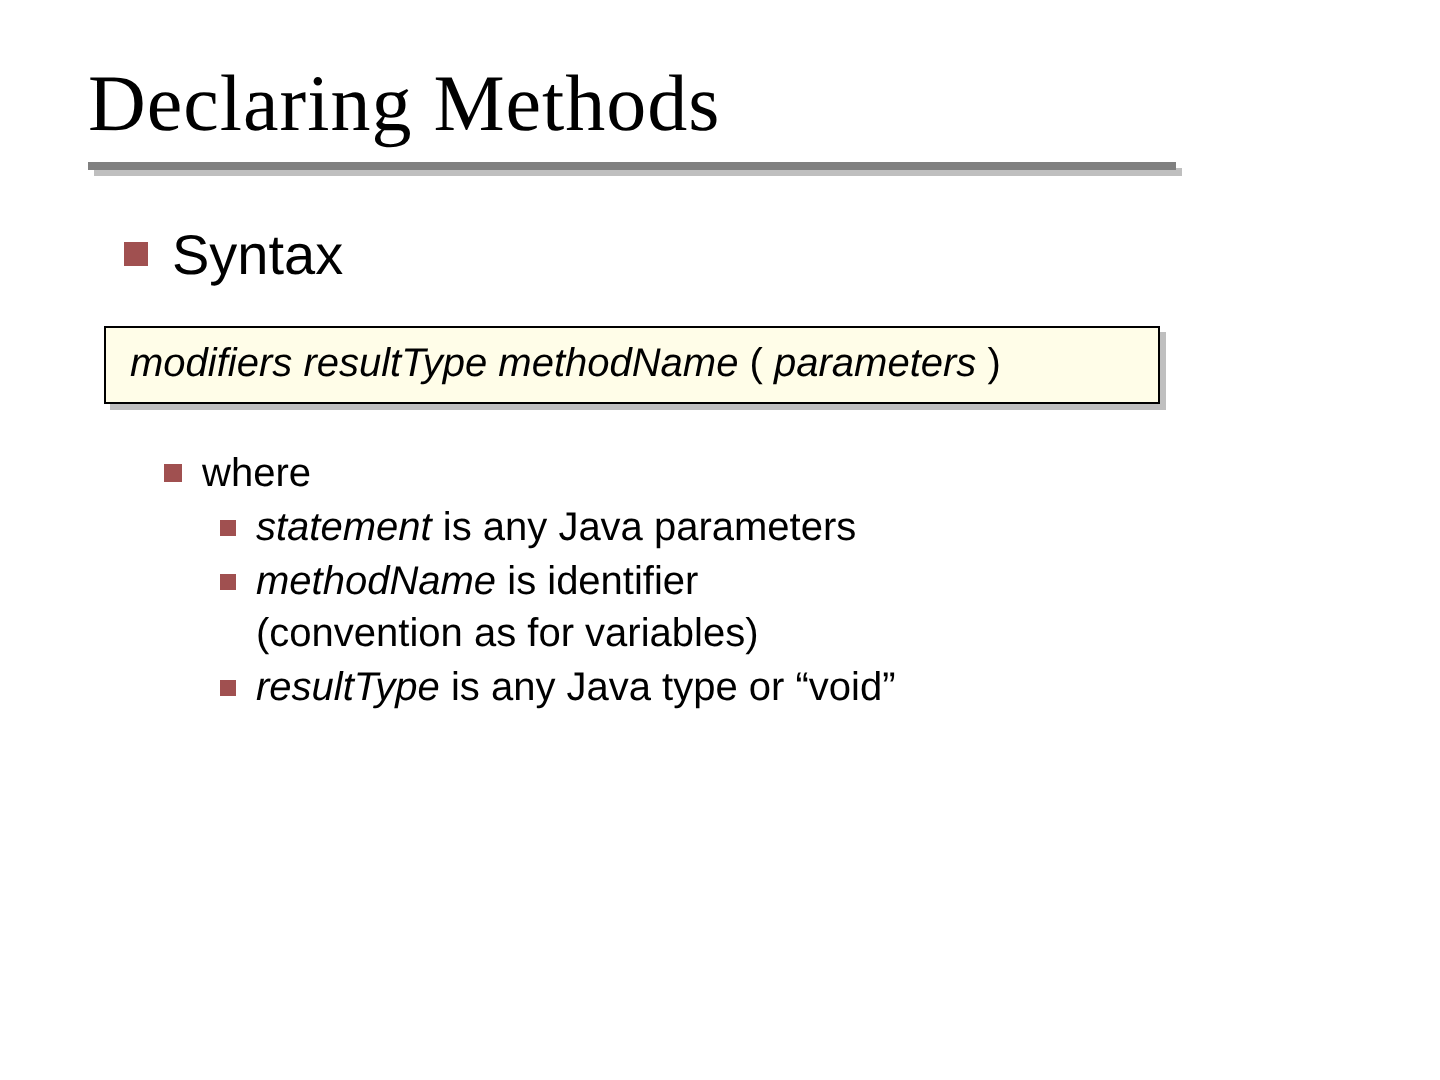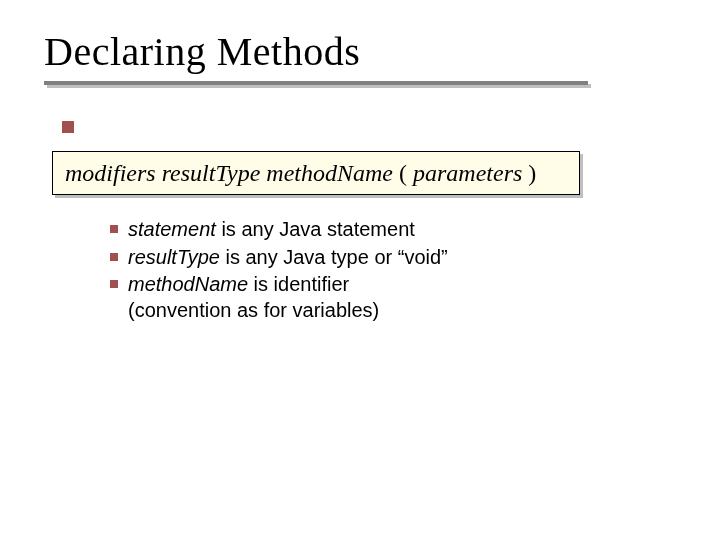--- a/index.html
+++ b/index.html
@@ -64,23 +64,23 @@
   .lvl1-text {
     font-size: 28px;
     line-height: 1.2;
   }
   .syntax-box {
     margin: 18px 8px 22px 8px;
     border: 1px solid #000;
     background: #fffde8;
     padding: 6px 0 6px 12px;
     box-shadow: 3px 3px 0 rgba(0,0,0,0.25);
-    font-size: 24px;
+    font-size: 20px;
     line-height: 1.25;
-    font-family: Liberation Serif, serif;
+    font-family: Liberation Sans, sans-serif;
   }
   .syntax-line2 {
     padding-left: 32px;
   }
   .lvl2 {
     margin-left: 38px;
   }
   .lvl2-text {
     font-size: 20px;
     line-height: 1.3;
@@ -104,52 +104,57 @@
 </head>
 <body>
 
 <div class="slide">
 
   <h1 class="title">Declaring Methods</h1>
   <div class="title-rule"></div>
 
   <div class="bullet-row" style="margin-left:18px;">
     <span class="sq"></span>
+    <span class="lvl1-text">Syntax</span>
   </div>
 
   <div class="syntax-box">
     <div>
       <span class="i">modifiers</span>
       <span> </span>
       <span class="i">resultType</span>
       <span> </span>
       <span class="i">methodName</span>
       <span>( </span>
       <span class="i">parameters</span>
       <span>)</span>
     </div>
   </div>
 
   <div class="lvl2">
+    <div class="bullet-row">
+      <span class="sq-sm"></span>
+      <span class="lvl2-text">where</span>
+    </div>
     <div class="lvl3-list">
       <div class="lvl3-row">
         <span class="sq-xs"></span>
         <span class="lvl3-text">
-          <span class="i">statement</span><span> is any Java statement</span>
-        </span>
-      </div>
-      <div class="lvl3-row">
-        <span class="sq-xs"></span>
-        <span class="lvl3-text">
-          <span class="i">resultType</span><span> is any Java type or “void”</span>
+          <span class="i">statement</span><span> is any Java parameters</span>
         </span>
       </div>
       <div class="lvl3-row">
         <span class="sq-xs"></span>
         <span class="lvl3-text">
           <span class="i">methodName</span><span style="white-space:pre-line;"> is identifier
 (convention as for variables)</span>
         </span>
       </div>
+      <div class="lvl3-row">
+        <span class="sq-xs"></span>
+        <span class="lvl3-text">
+          <span class="i">resultType</span><span> is any Java type or “void”</span>
+        </span>
+      </div>
     </div>
   </div>
 
 </div>
 
 </body></html>

